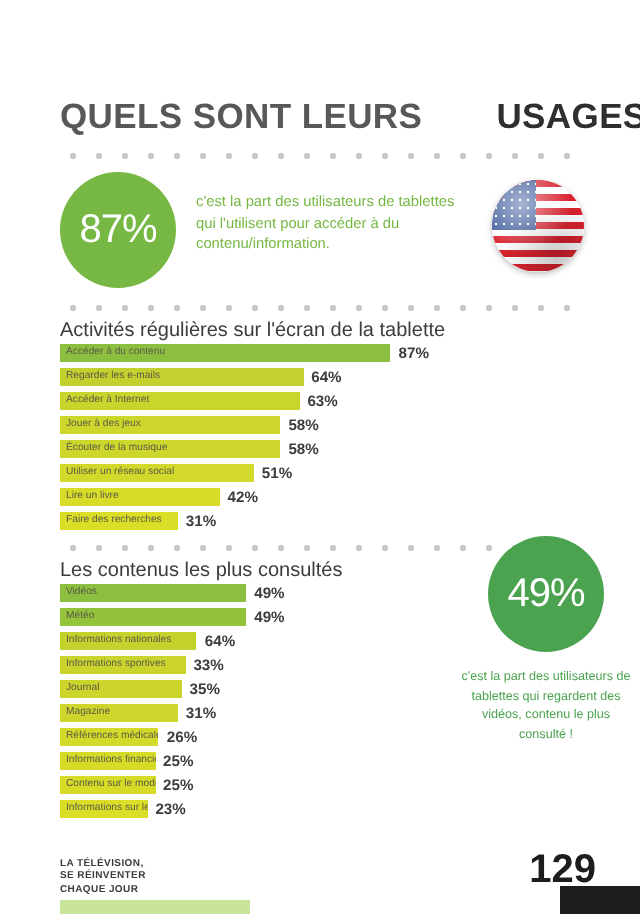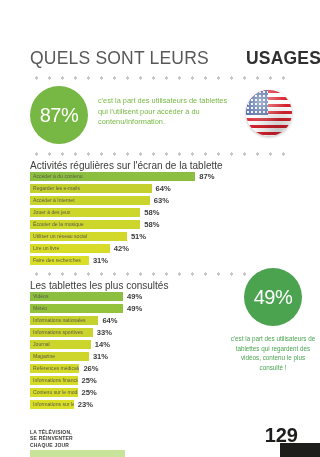--- a/index.html
+++ b/index.html
@@ -26,21 +26,21 @@
   .title-row {
     position: absolute;
     left: 30px;
     top: 48px;
     width: 262px;
     font-size: 17.5px;
     letter-spacing: 0.2px;
     color: #58585a;
     white-space: nowrap;
   }
-  .title-light { font-weight: 400; }
+  .title-light { font-weight: 700; }
   .title-bold  { font-weight: 700; color: #2f2f2f; margin-left: 32px; }
 
   
   .dots {
     position: absolute;
     left: 30px;
     height: 4px;
     width: 262px;
     background-image: radial-gradient(circle, #c9c9c9 1.5px, rgba(0,0,0,0) 1.6px);
     background-size: 13px 4px;
@@ -314,21 +314,21 @@
       <div class="bar-row">
         <div class="bar" style="width: 58.9px; background: rgb(218, 222, 39);">
           <span class="bar-label">Faire des recherches</span>
         </div>
         <span class="bar-value">31%</span>
       </div>
     </div>
 
   <div class="dots dots-3"></div>
 
-  <div class="chart-heading heading-2">Les tablettes les plus consultés</div>
+  <div class="chart-heading heading-2">Les contenus les plus consultés</div>
   <div class="bars bars-2">
       <div class="bar-row">
         <div class="bar" style="width: 93.1px; background: rgb(140, 191, 63);">
           <span class="bar-label">Vidéos</span>
         </div>
         <span class="bar-value">49%</span>
       </div>
       <div class="bar-row">
         <div class="bar" style="width: 93.1px; background: rgb(147, 194, 59);">
           <span class="bar-label">Météo</span>
@@ -344,21 +344,21 @@
       <div class="bar-row">
         <div class="bar" style="width: 62.7px; background: rgb(202, 212, 44);">
           <span class="bar-label">Informations sportives</span>
         </div>
         <span class="bar-value">33%</span>
       </div>
       <div class="bar-row">
         <div class="bar" style="width: 60.8px; background: rgb(204, 213, 43);">
           <span class="bar-label">Journal</span>
         </div>
-        <span class="bar-value">14%</span>
+        <span class="bar-value">35%</span>
       </div>
       <div class="bar-row">
         <div class="bar" style="width: 58.9px; background: rgb(206, 214, 43);">
           <span class="bar-label">Magazine</span>
         </div>
         <span class="bar-value">31%</span>
       </div>
       <div class="bar-row">
         <div class="bar" style="width: 49.4px; background: rgb(212, 218, 41);">
           <span class="bar-label">Références médicales</span>

